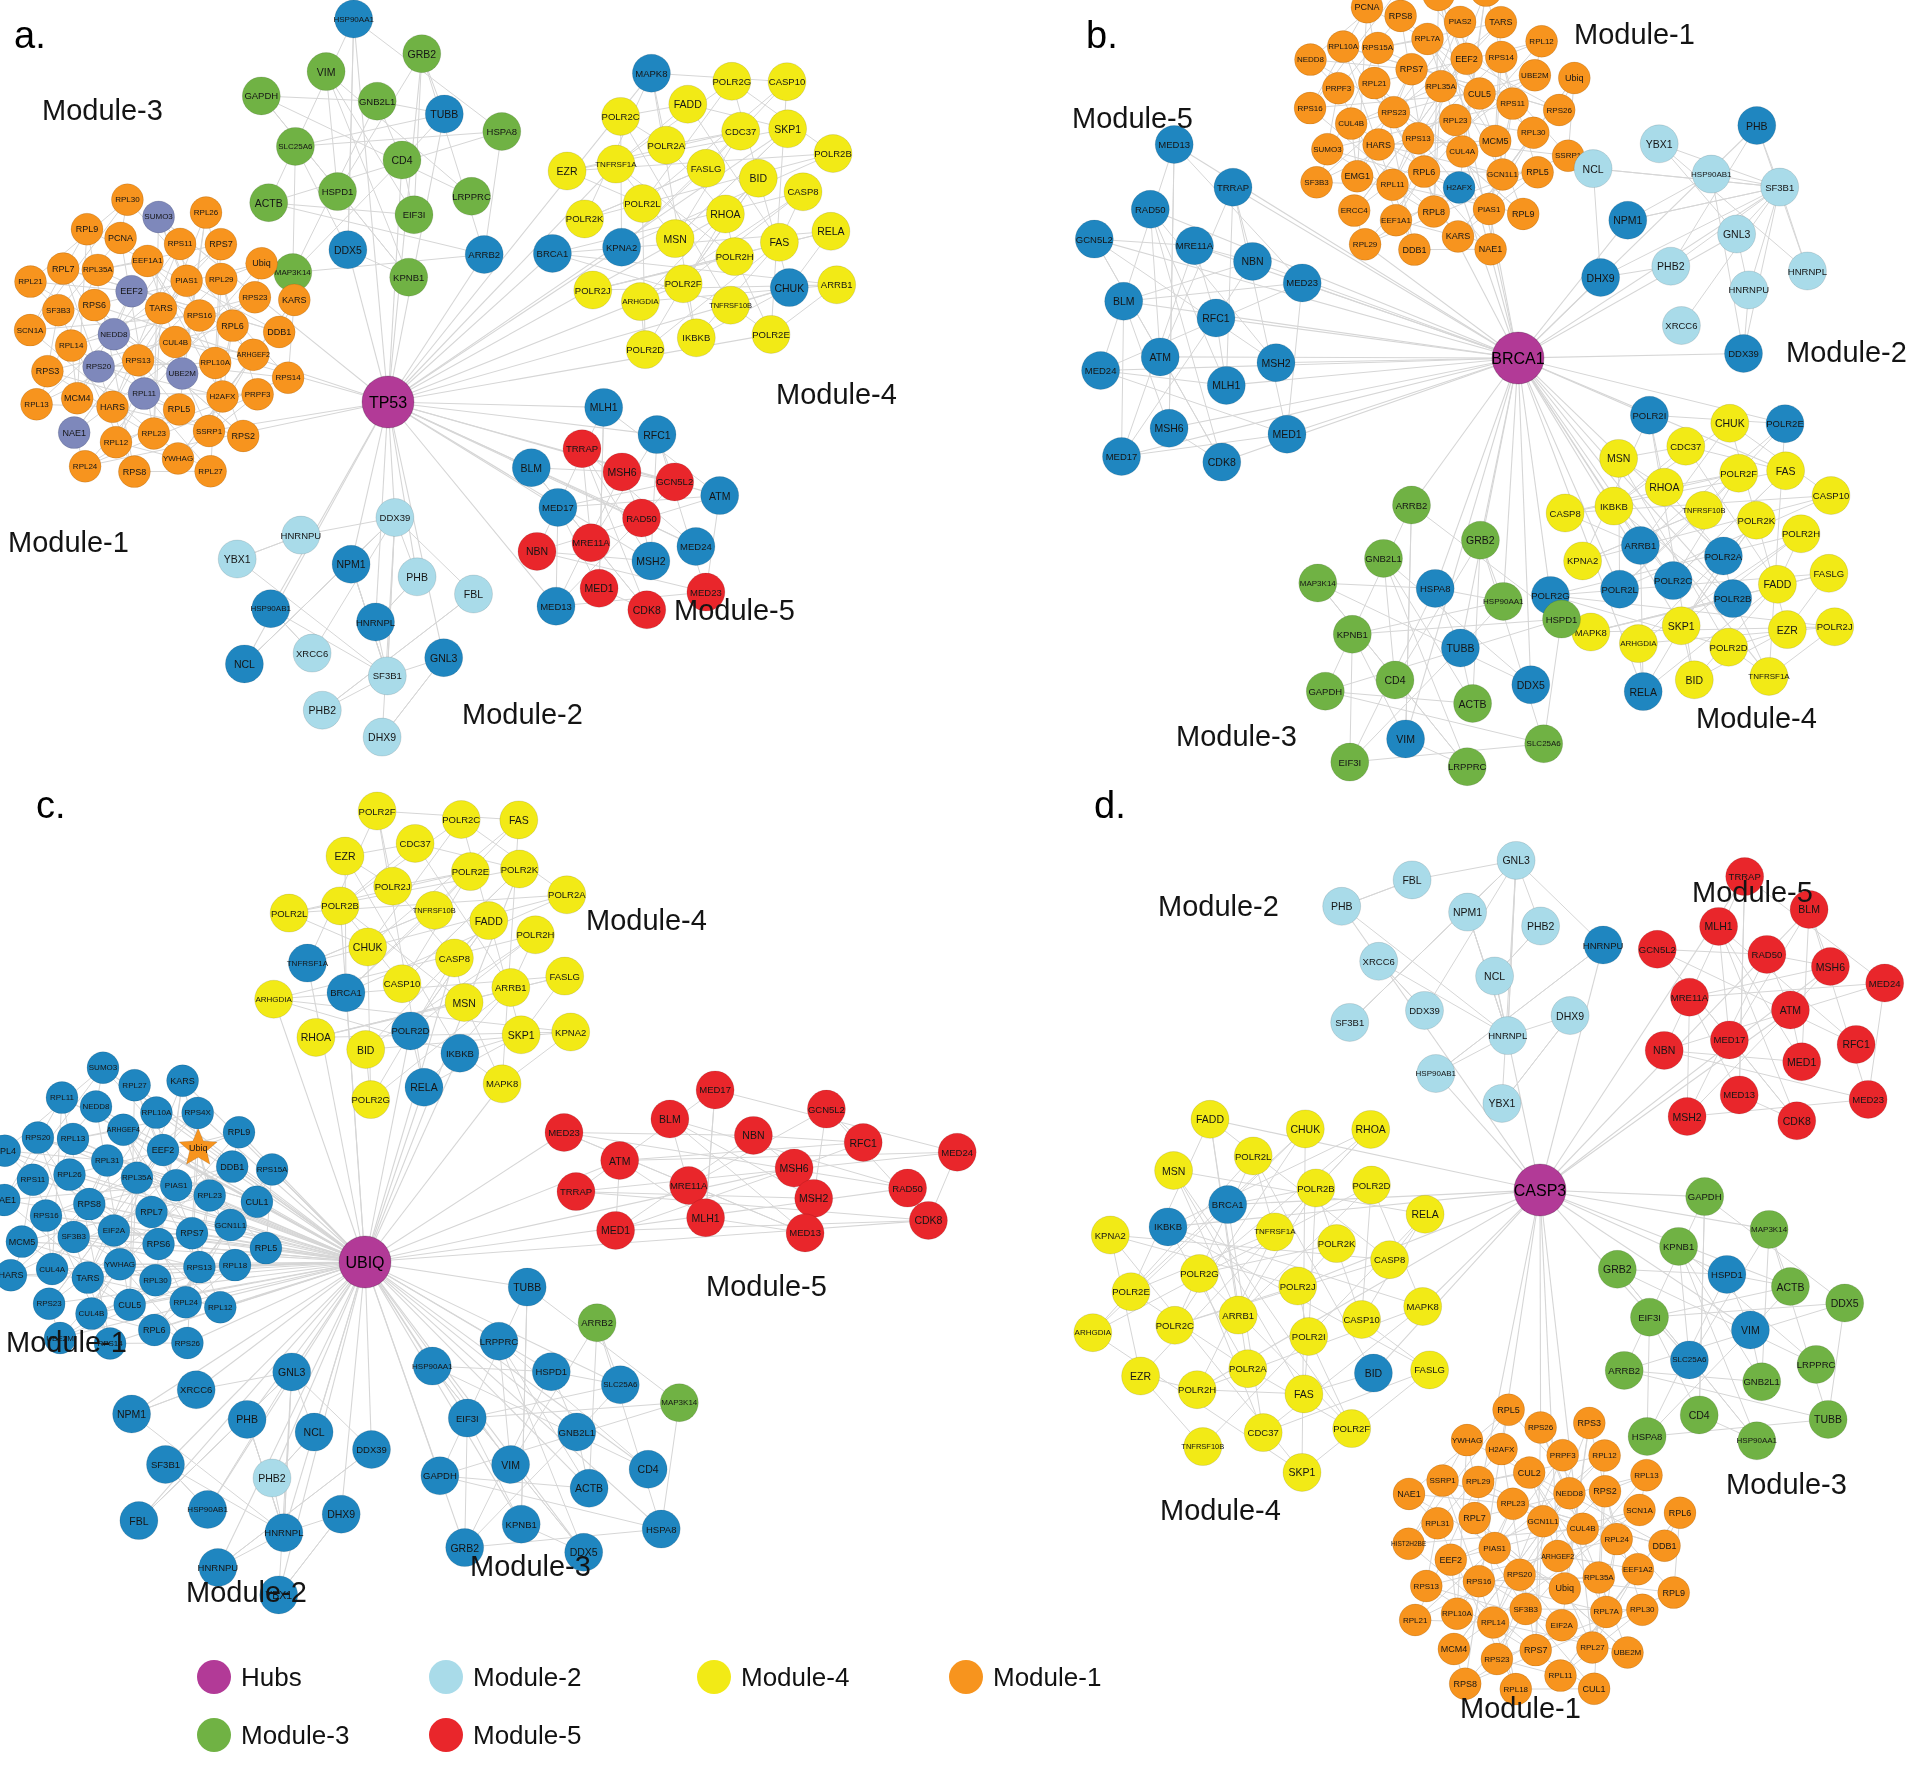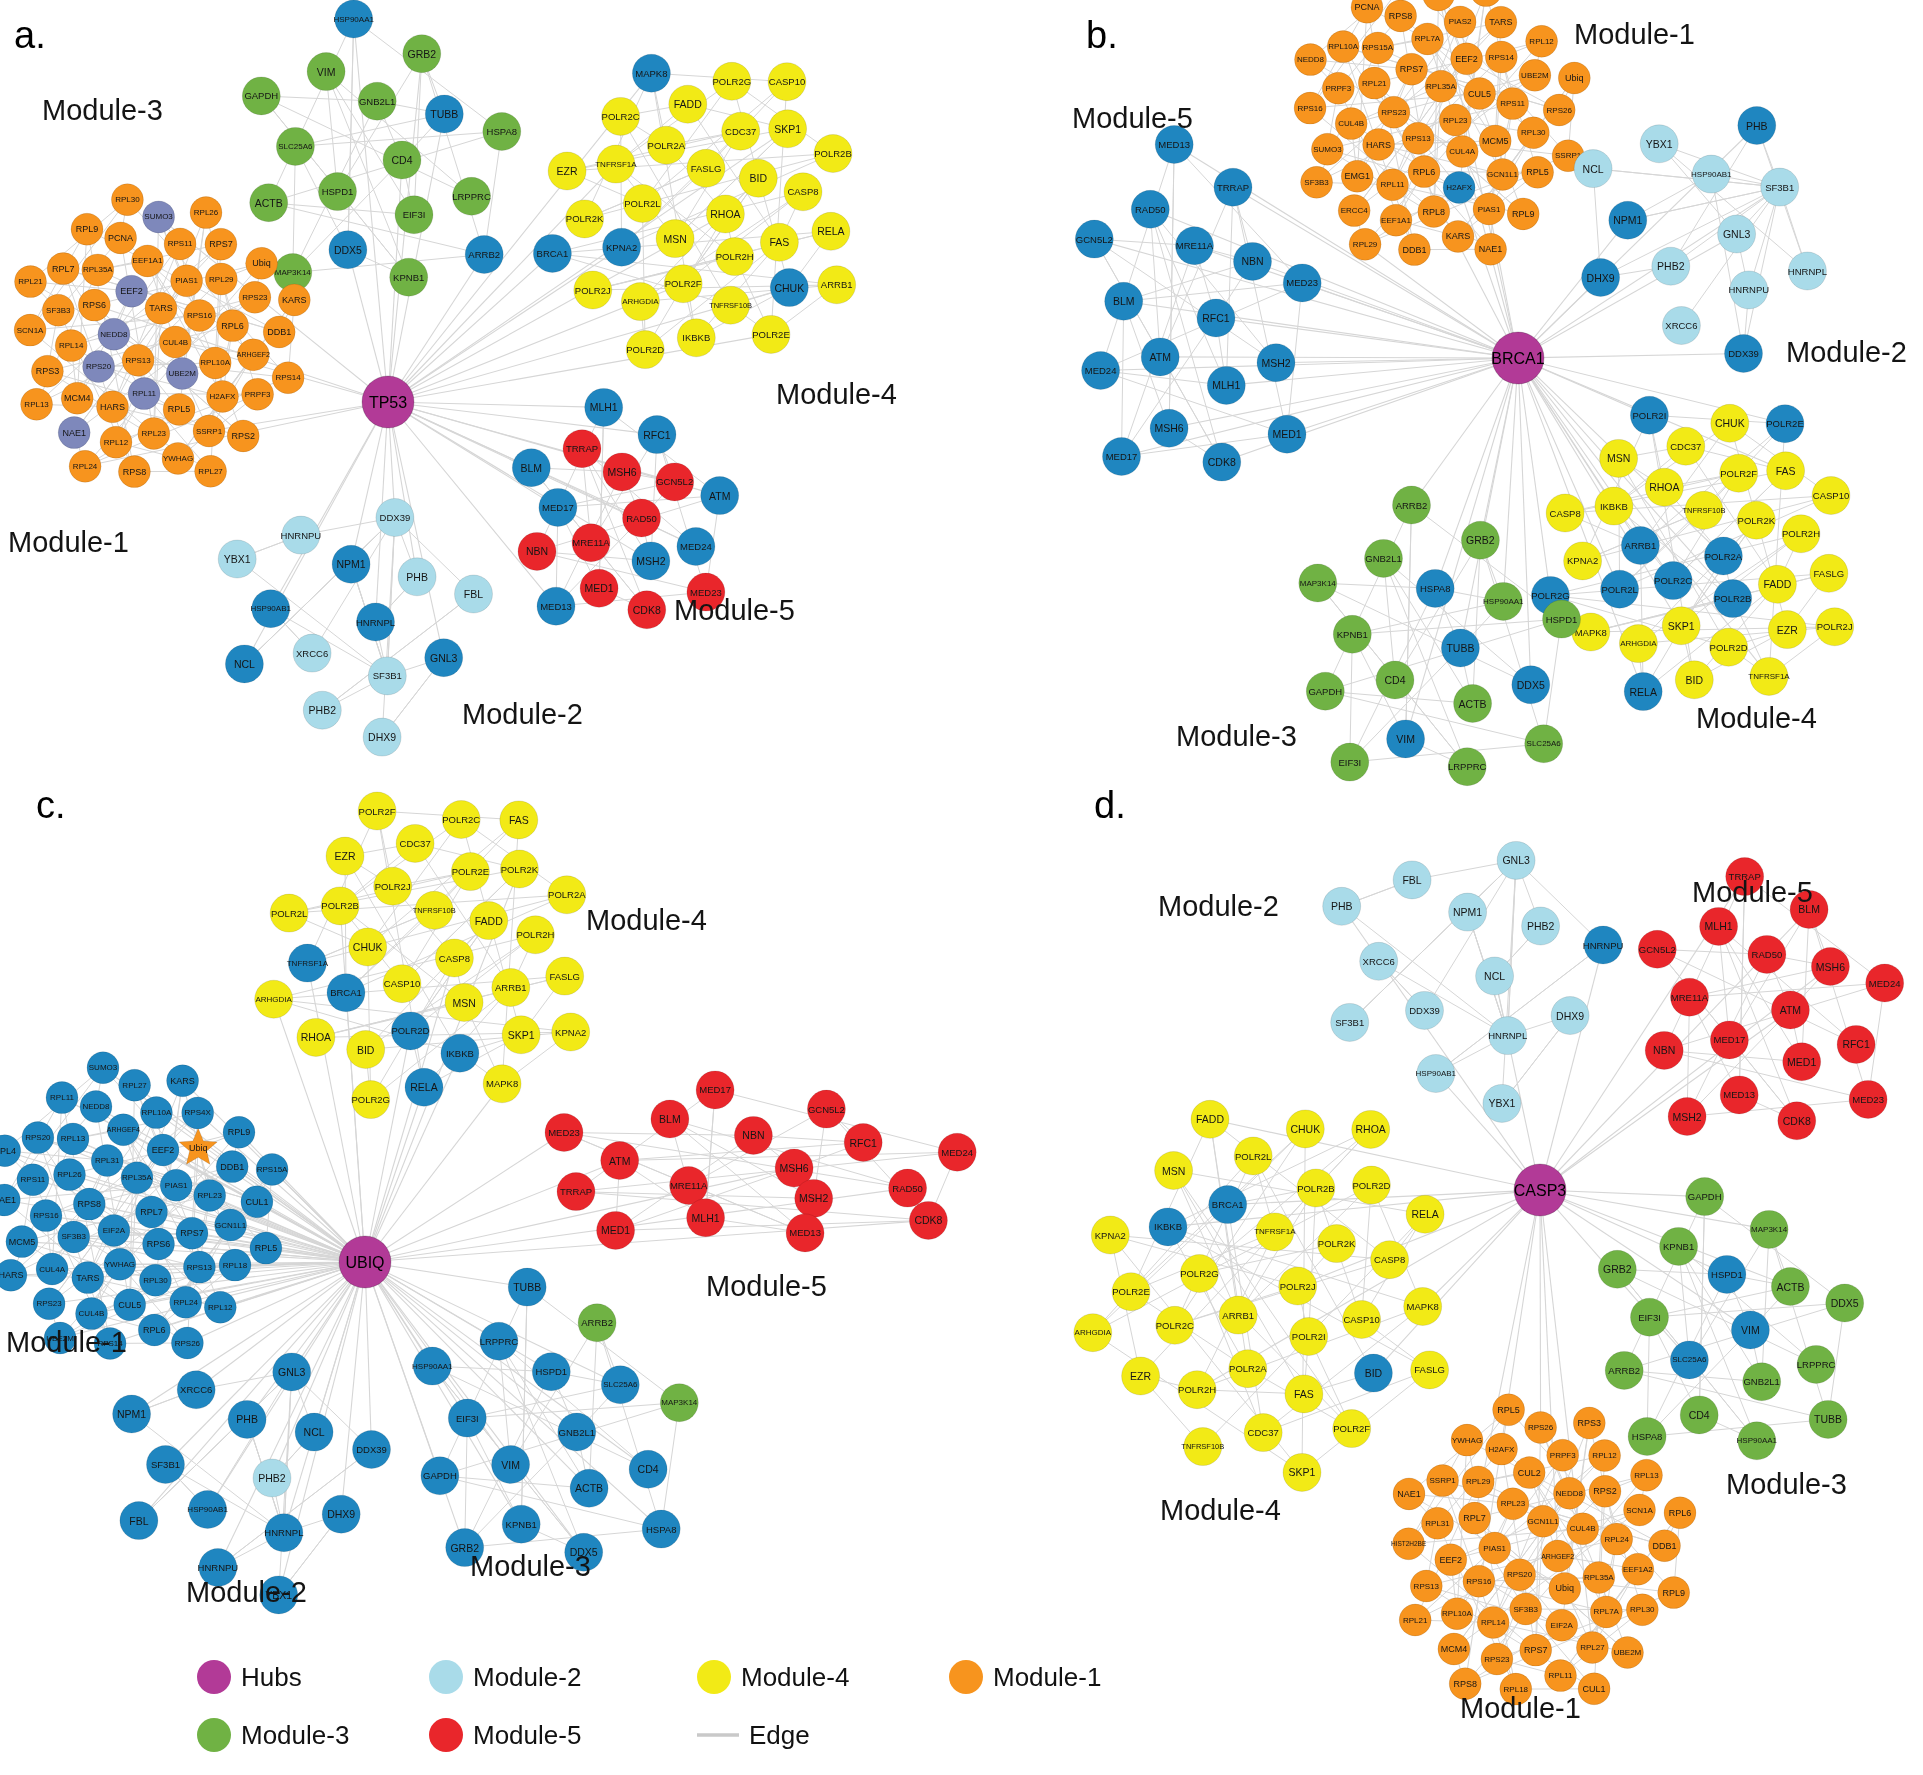--- a/index.html
+++ b/index.html
@@ -2379,21 +2379,15 @@
       <span class="legend-label">Module-3</span>
     </div>
 
     <div class="legend-item">
       <svg width="38" height="38">
         <circle cx="19" cy="19" r="17" fill="#e9262b"></circle>
         </svg>
       <span class="legend-label">Module-5</span>
     </div>
 
-    <div class="legend-item">
-      <svg width="46" height="38">
-        <line x1="2" y1="19" x2="44" y2="19" stroke-width="3.5" stroke="#c9c9c9"></line>
-        </svg>
-      <span class="legend-label">Edge</span>
-    </div>
 
   </div>
 </div>
 
 </body></html>

